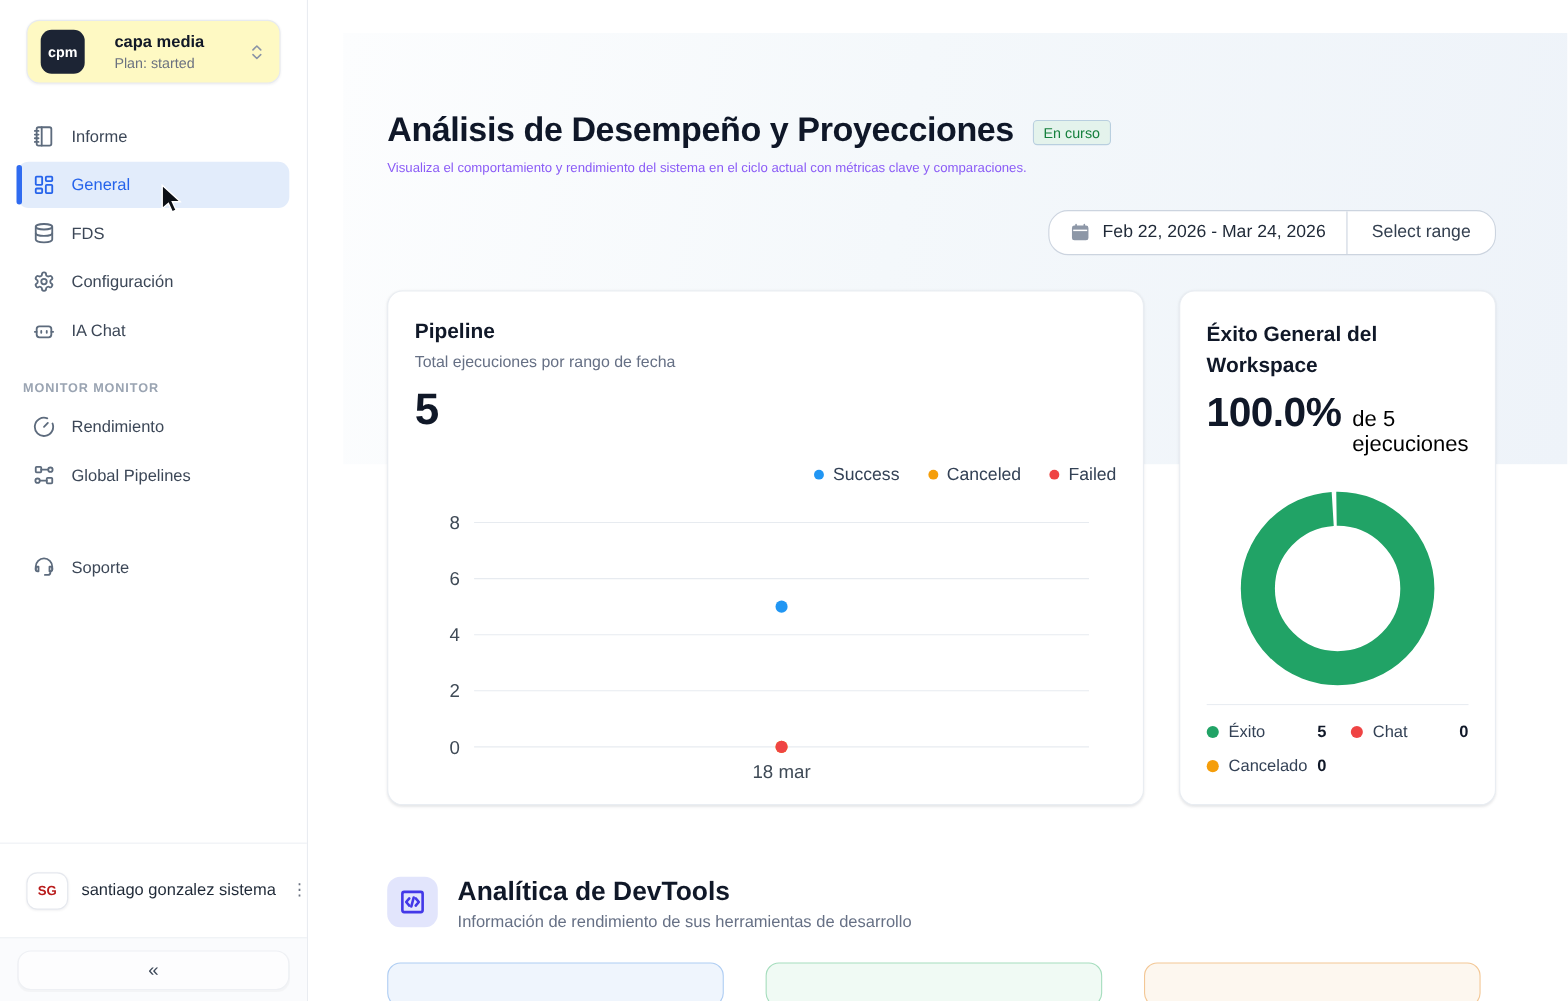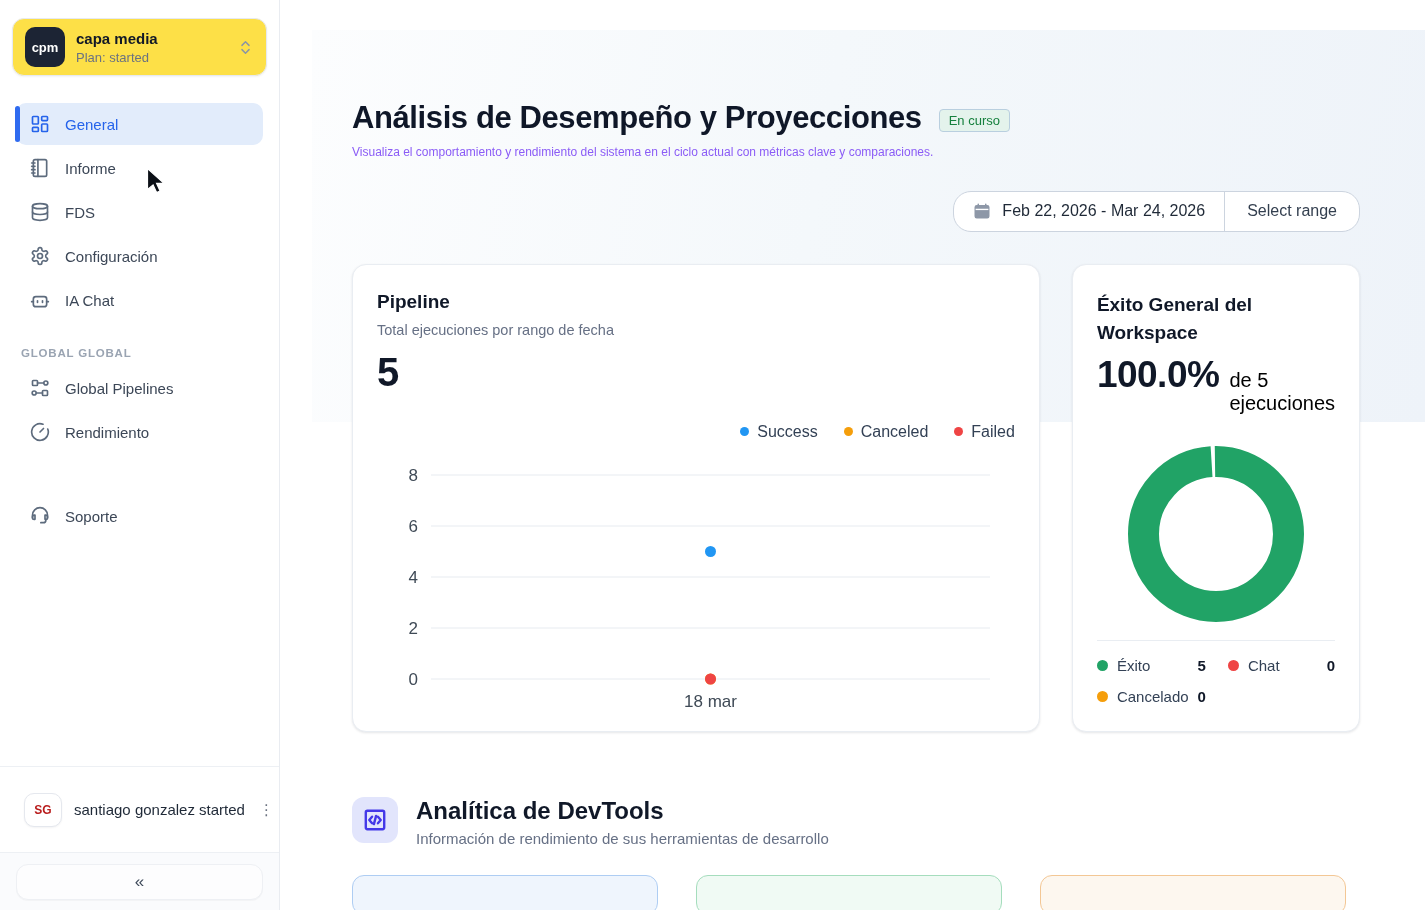--- a/index.html
+++ b/index.html
@@ -9,23 +9,23 @@
     background:#ffffff; color:#101828; position:relative;
   }
 
   
   .sidebar {
     position:absolute; left:0; top:0; width:280px; height:910px;
     background:#ffffff; border-right:1px solid #e9ecf1;
     display:flex; flex-direction:column; z-index:5;
   }
   .ws-card {
-    margin:18px 12px 0; height:58px; border:1px solid #e7eaf0; border-radius:12px;
-    background:#fde047; box-shadow:0 1px 2px rgba(16,24,40,.05);
-    display:flex; align-items:center; gap:11px; padding:0 12px; cursor:pointer;
+    margin:18px 24px 0; height:58px; border:1px solid #e7eaf0; border-radius:12px;
+    background:#fef9c3; box-shadow:0 1px 2px rgba(16,24,40,.05);
+    display:flex; align-items:center; gap:27px; padding:0 12px; cursor:pointer;
   }
   .ws-logo {
     width:40px; height:40px; border-radius:10px; background:#1c2434; color:#fff;
     font-weight:700; font-size:13px; display:flex; align-items:center; justify-content:center;
     flex:0 0 auto;
   }
   .ws-meta { flex:1; min-width:0; }
   .ws-name { font-size:15px; font-weight:700; color:#111827; line-height:1.2; }
   .ws-plan { font-size:13px; color:#6b7280; margin-top:2px; }
   .ws-chevrons { color:#8a94a6; display:flex; }
@@ -157,44 +157,44 @@
     </div>
     <span class="ws-chevrons">
       <svg width="17" height="17" viewBox="0 0 24 24" fill="none" stroke="currentColor" stroke-width="2" stroke-linecap="round" stroke-linejoin="round">
           <path d="m7 15 5 5 5-5"></path>
           <path d="m7 9 5-5 5 5"></path>
         </svg>
     </span>
   </div>
 
   <nav class="nav">
-    <div class="nav-item active">
-      <span class="nicon">
-        <svg width="20" height="20" viewBox="0 0 24 24" fill="none" stroke="currentColor" stroke-width="2" stroke-linecap="round" stroke-linejoin="round">
-            <rect x="3" y="3" width="7" height="9" rx="1"></rect>
-            <rect x="14" y="3" width="7" height="5" rx="1"></rect>
-            <rect x="14" y="12" width="7" height="9" rx="1"></rect>
-            <rect x="3" y="16" width="7" height="5" rx="1"></rect>
-          </svg>
-      </span>
-      <span>General</span>
-    </div>
     <div class="nav-item">
       <span class="nicon">
         <svg width="20" height="20" viewBox="0 0 24 24" fill="none" stroke="currentColor" stroke-width="2" stroke-linecap="round" stroke-linejoin="round">
             <path d="M2 6h4"></path>
             <path d="M2 10h4"></path>
             <path d="M2 14h4"></path>
             <path d="M2 18h4"></path>
             <rect width="16" height="20" x="4" y="2" rx="2"></rect>
             <path d="M9.5 2v20"></path>
           </svg>
       </span>
       <span>Informe</span>
     </div>
+    <div class="nav-item active">
+      <span class="nicon">
+        <svg width="20" height="20" viewBox="0 0 24 24" fill="none" stroke="currentColor" stroke-width="2" stroke-linecap="round" stroke-linejoin="round">
+            <rect x="3" y="3" width="7" height="9" rx="1"></rect>
+            <rect x="14" y="3" width="7" height="5" rx="1"></rect>
+            <rect x="14" y="12" width="7" height="9" rx="1"></rect>
+            <rect x="3" y="16" width="7" height="5" rx="1"></rect>
+          </svg>
+      </span>
+      <span>General</span>
+    </div>
     <div class="nav-item">
       <span class="nicon">
         <svg width="20" height="20" viewBox="0 0 24 24" fill="none" stroke="currentColor" stroke-width="2" stroke-linecap="round" stroke-linejoin="round">
             <ellipse cx="12" cy="5" rx="9" ry="3"></ellipse>
             <path d="M3 5v14a9 3 0 0 0 18 0V5"></path>
             <path d="M3 12a9 3 0 0 0 18 0"></path>
           </svg>
       </span>
       <span>FDS</span>
     </div>
@@ -214,64 +214,64 @@
             <path d="M2 14h2"></path>
             <path d="M20 14h2"></path>
             <path d="M15 13v2"></path>
             <path d="M9 13v2"></path>
           </svg>
       </span>
       <span>IA Chat</span>
     </div>
   </nav>
 
-  <div class="nav-section-label">GLOBAL GLOBAL</div>
+  <div class="nav-section-label">MONITOR MONITOR</div>
 
   <nav class="nav" style="margin-top:0;">
+    <div class="nav-item">
+      <span class="nicon">
+        <svg width="20" height="20" viewBox="0 0 24 24" fill="none" stroke="currentColor" stroke-width="2" stroke-linecap="round" stroke-linejoin="round">
+            <path d="M15.6 2.7a10 10 0 1 0 5.7 5.7"></path>
+            <path d="M12 12l4.2-4.2"></path>
+          </svg>
+      </span>
+      <span>Rendimiento</span>
+    </div>
     <div class="nav-item">
       <span class="nicon">
         <svg width="20" height="20" viewBox="0 0 24 24" fill="none" stroke="currentColor" stroke-width="2" stroke-linecap="round" stroke-linejoin="round">
             <rect x="3" y="3" width="6" height="6" rx="1"></rect>
             <circle cx="19" cy="6" r="2.4"></circle>
             <circle cx="5" cy="18" r="2.4"></circle>
             <rect x="15" y="15" width="6" height="6" rx="1"></rect>
             <path d="M9 6h7"></path>
             <path d="M8 18h7"></path>
           </svg>
       </span>
       <span>Global Pipelines</span>
     </div>
-    <div class="nav-item">
-      <span class="nicon">
-        <svg width="20" height="20" viewBox="0 0 24 24" fill="none" stroke="currentColor" stroke-width="2" stroke-linecap="round" stroke-linejoin="round">
-            <path d="M15.6 2.7a10 10 0 1 0 5.7 5.7"></path>
-            <path d="M12 12l4.2-4.2"></path>
-          </svg>
-      </span>
-      <span>Rendimiento</span>
-    </div>
     <div class="nav-gap"></div>
     <div class="nav-item">
       <span class="nicon">
         <svg width="20" height="20" viewBox="0 0 24 24" fill="none" stroke="currentColor" stroke-width="2" stroke-linecap="round" stroke-linejoin="round">
             <path d="M3 14v-3a9 9 0 0 1 18 0v3"></path>
             <path d="M3 14a2 2 0 0 0 2 2h1v-5H5a2 2 0 0 0-2 2Z"></path>
             <path d="M21 14a2 2 0 0 1-2 2h-1v-5h1a2 2 0 0 1 2 2Z"></path>
             <path d="M19 16v1a3 3 0 0 1-3 3h-3"></path>
           </svg>
       </span>
       <span>Soporte</span>
     </div>
   </nav>
 
   <div class="sidebar-spacer"></div>
 
   <div class="user-row">
     <div class="avatar">SG</div>
-    <div class="user-name">santiago gonzalez started</div>
+    <div class="user-name">santiago gonzalez sistema</div>
     <div class="kebab">⋮</div>
   </div>
 
   <div class="collapse-bar">
     <div class="collapse-btn">
       <span>«</span>
     </div>
   </div>
 </aside>
 

